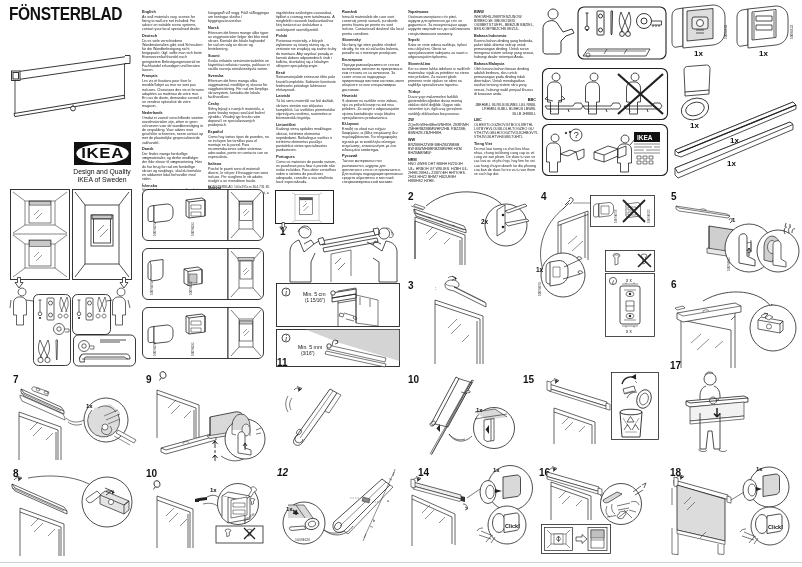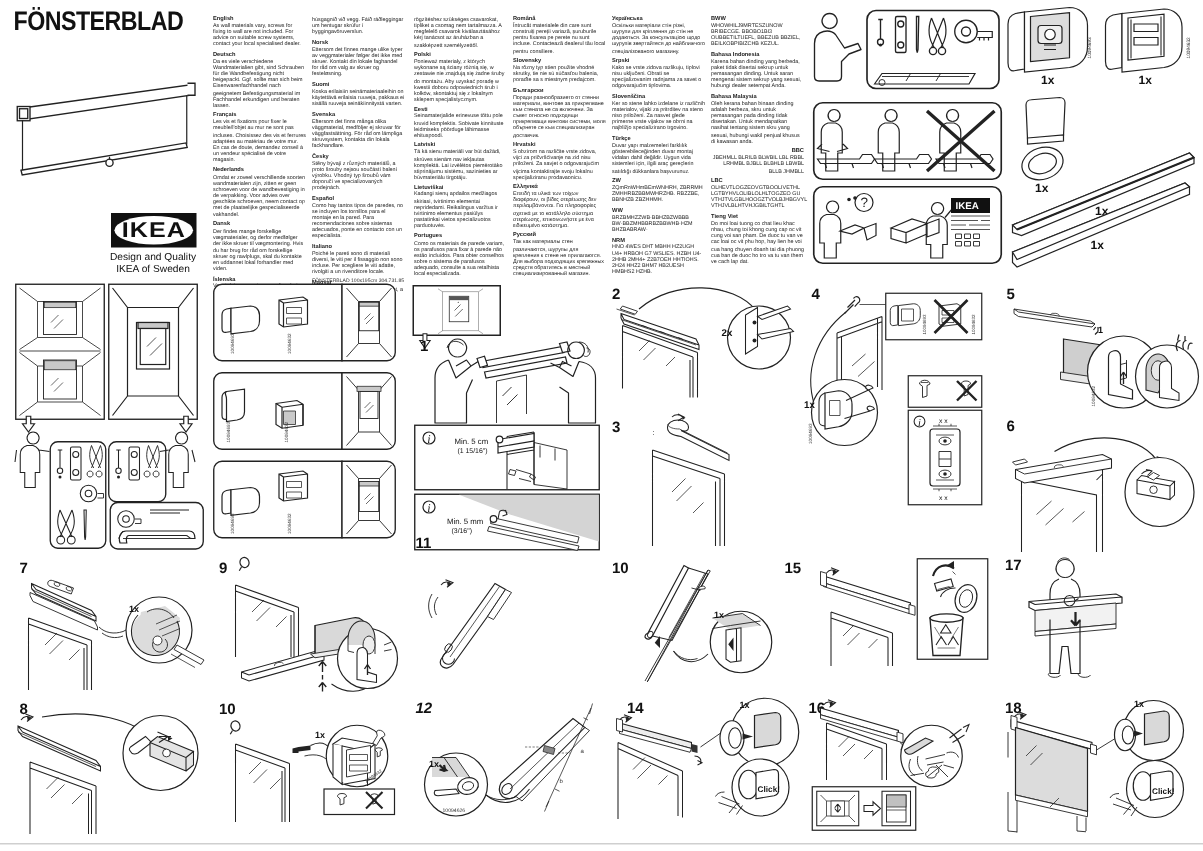--- a/index.html
+++ b/index.html
@@ -796,21 +796,21 @@
   <path d="M6 6 l4 4 M29 6 l-4 4 M6 24 l4 -4 M29 24 l-4 -4 M10 10 h15 v10 h-15 z" stroke-width="0.5"></path>
   <rect x="13" y="10" width="9" height="10" fill="#fff" stroke-width="0.5"></rect>
   <path d="M17.5 12.5 l0 5 M17.5 12 l-2 2.5 M17.5 12 l2 2.5 M17.5 17.5 l-2 -2.5 M17.5 17.5 l2 -2.5" stroke-width="0.7"></path>
   <path d="M35 13 h6 l0 -2.5 l5 4.5 l-5 4.5 l0 -2.5 l-6 0 z" fill="#fff" stroke-width="0.7"></path>
   <rect x="47" y="3.5" width="19" height="23" fill="#fff" stroke-width="0.7"></rect>
   <rect x="50" y="6" width="13" height="18" fill="#fff" stroke-width="0.6"></rect>
   <rect x="50" y="6" width="13" height="8" fill="#c0c0c0" stroke="#222" stroke-width="0.5"></rect>
   <path d="M50 16 h13" stroke-width="0.5"></path>
 </svg>
 
-<div class="num" style="left:670px;top:372px;">17</div>
+<div class="num" style="left:670px;top:360px;">17</div>
 
 <svg width="75" height="88" viewBox="0 0 75 88" style="left:680px;top:368px;" fill="none" stroke="#222" stroke-width="0.8">
   <path d="M30 17 a6 6 0 1 1 0.1 0"></path>
   <path d="M25 7 c1 -3 5 -4 8 -2" stroke-width="0.6"></path>
   <path d="M26 18 c-4 1.5 -6 5 -6 10 l0 16 l3 0.5 l0 -7 M34 18 c4 1.5 6 5 6 10 l0 16 l-3 0.5 l0 -7" stroke-width="0.8"></path>
   <path d="M20 42 l-5 -1.5 l7 -6 M40 42 l5 -1.5 l-7 -6" stroke-width="0.7"></path>
   <path d="M6 33 L64 28 l4 2 l0 4 L10 39 l-4 -2 z M6 33 l4 2 M10 35 L68 30" fill="#fff" stroke-width="0.8"></path>
   <path d="M33 36 a3.5 3.5 0 1 1 0.1 0 M36 33 l3 -2" stroke-width="0.7"></path>
   <path d="M10 39 L64 34 l0 14 L10 53 z" fill="#f2f2f2" stroke="#222" stroke-width="0.6"></path>
   <path d="M37 40 l0 9 M37 49 l-3 -3.5 M37 49 l3 -3.5" stroke-width="1.5"></path>

